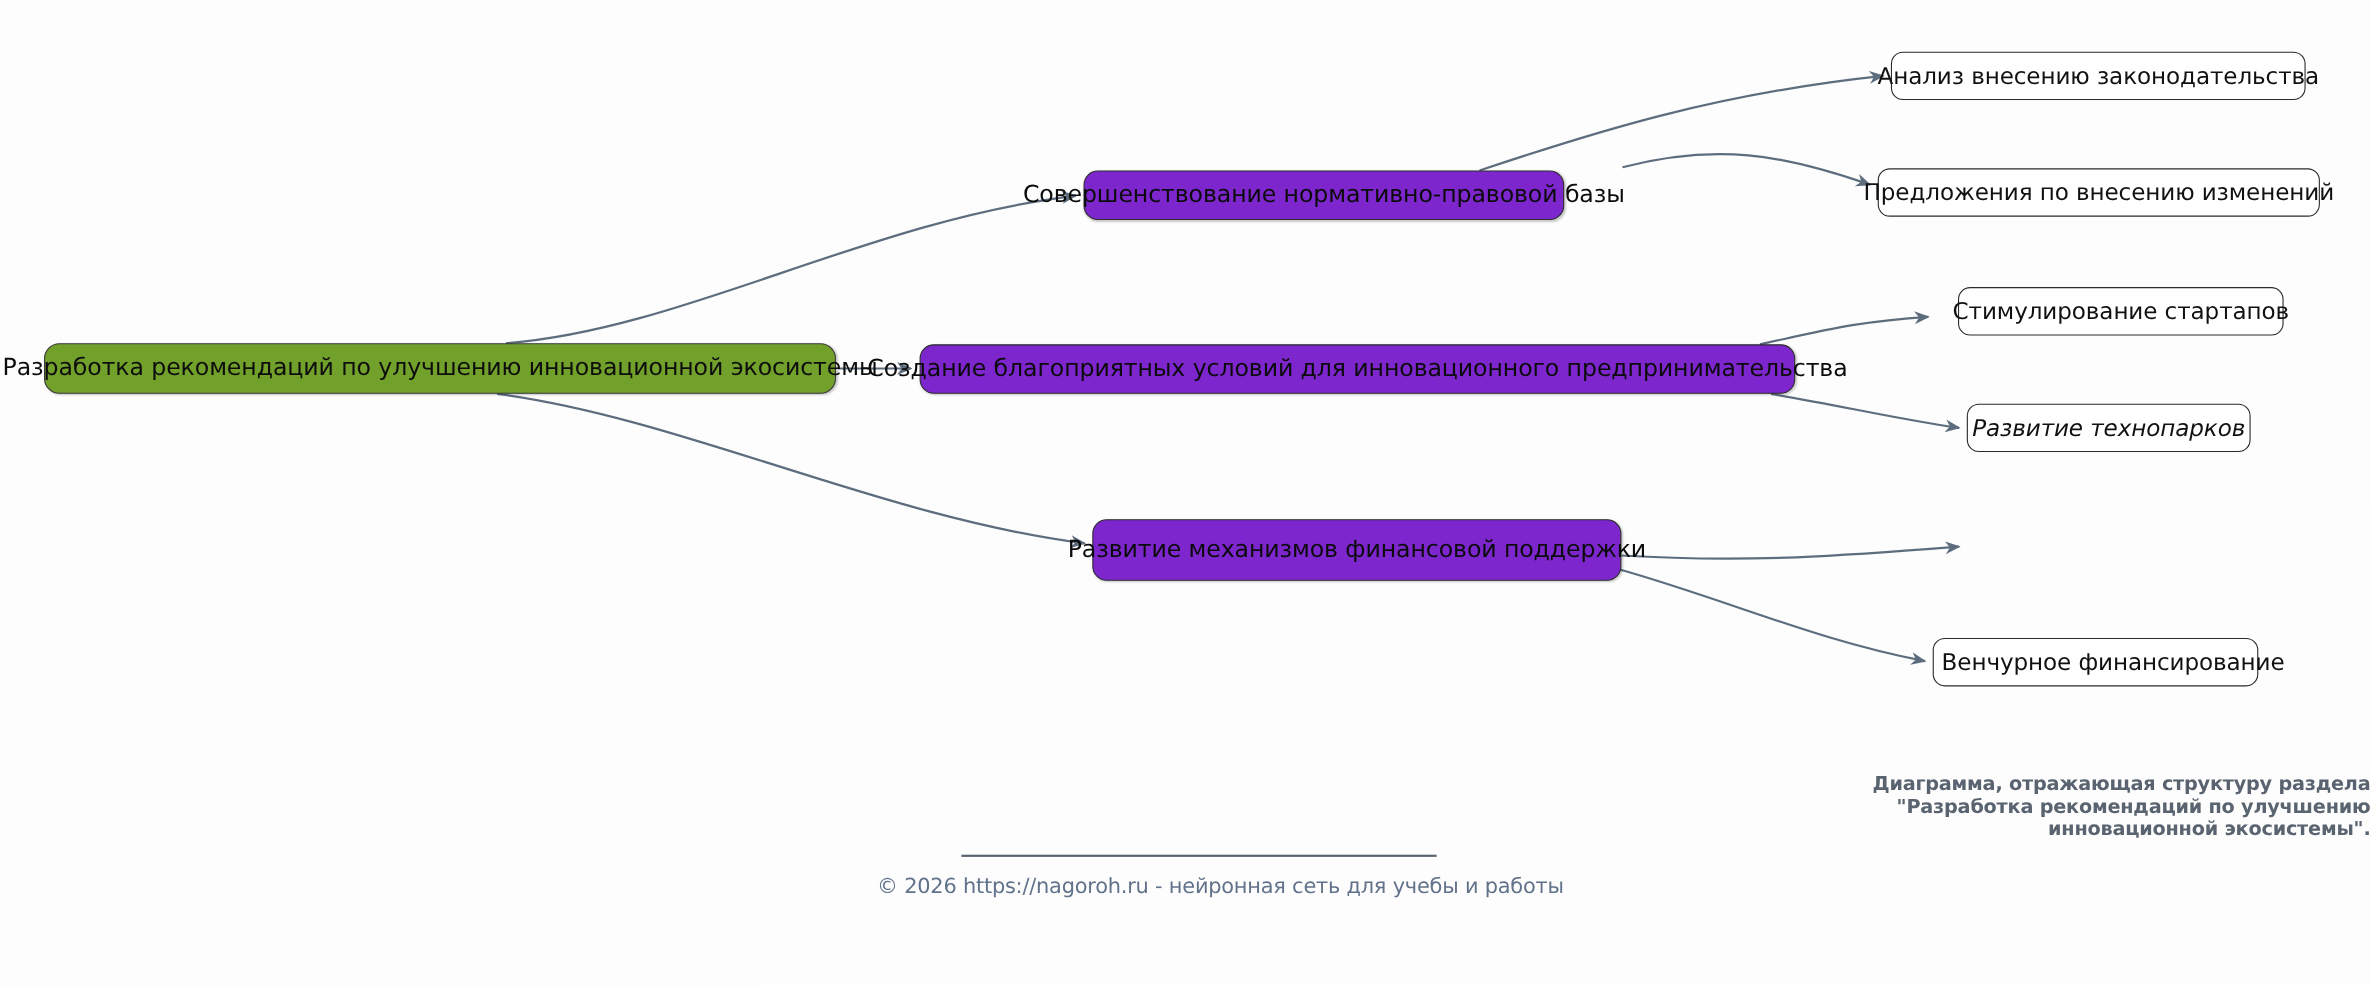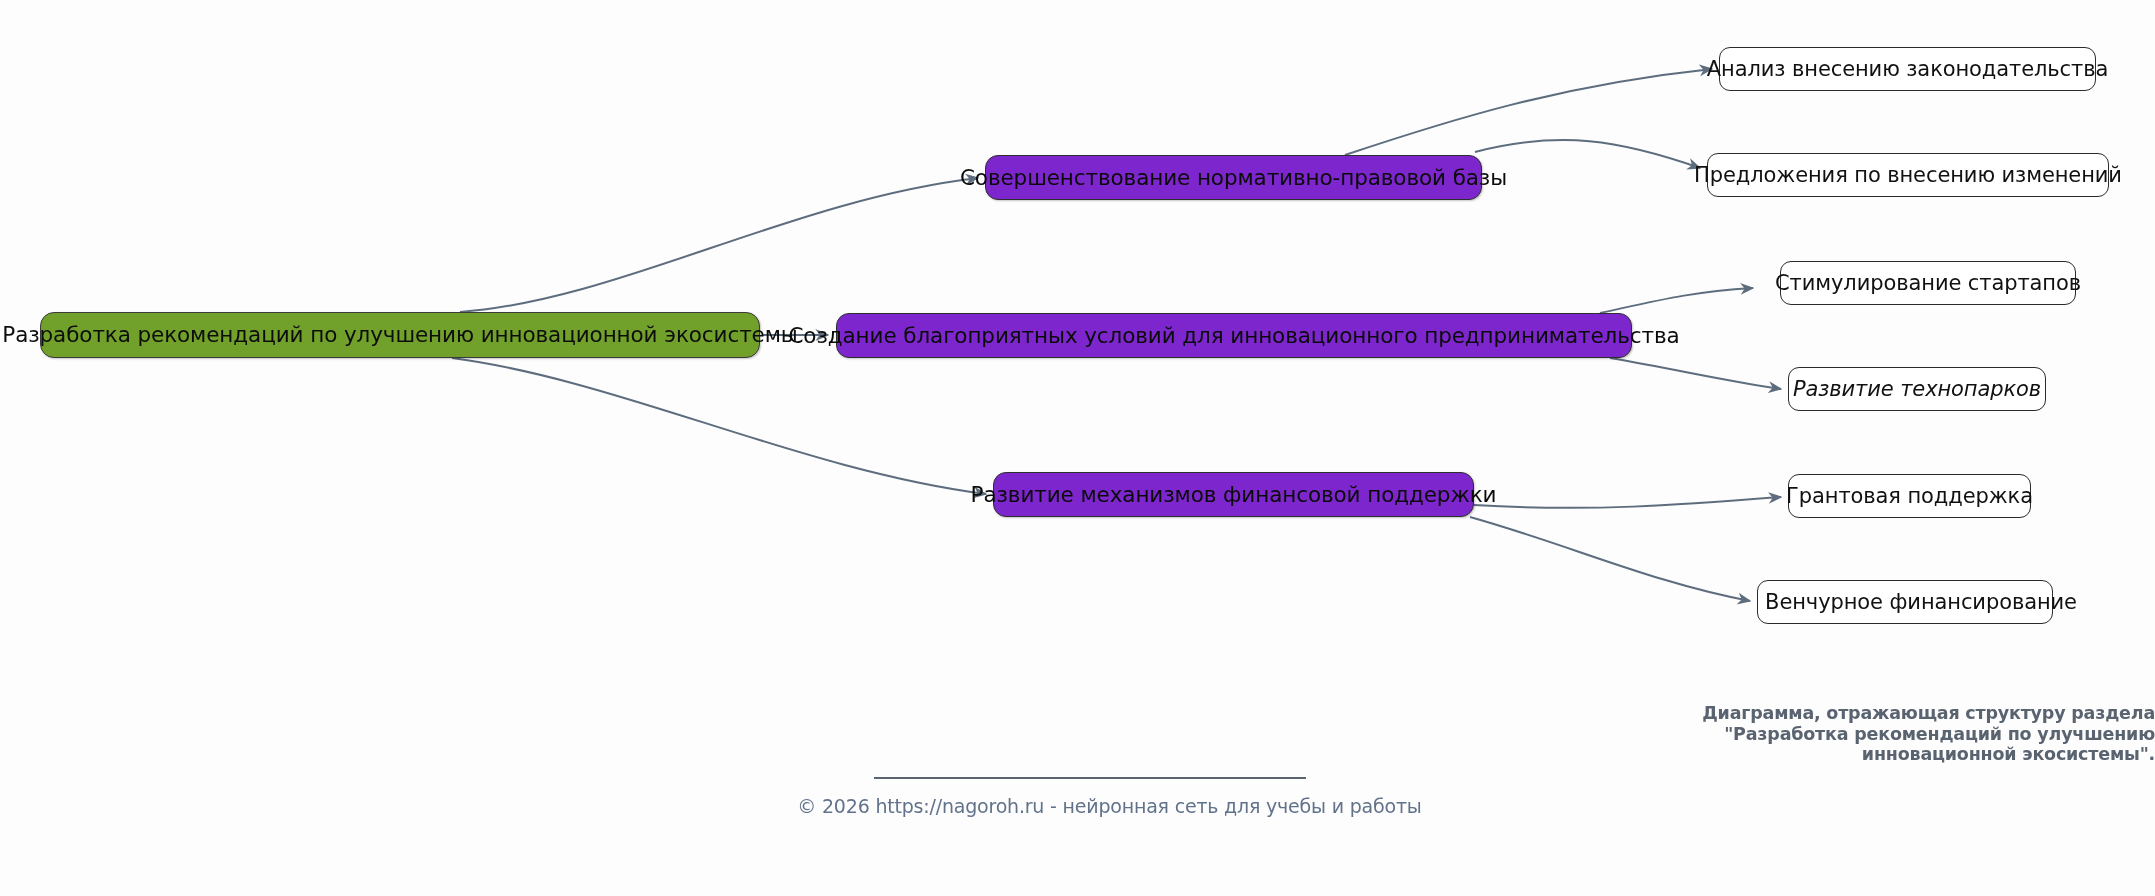--- a/index.html
+++ b/index.html
@@ -131,49 +131,46 @@
 
       <path d="M 1474 505 C 1590 512 1680 505 1781 497"></path>
       <path d="M 1470 517 C 1570 545 1650 582 1750 601"></path>
     </g>
   </svg>
 
   <div class="node root" style="left:40px; top:312px; width:720px; height:46px;">
     <span class="node-label">Разработка рекомендаций по улучшению инновационной экосистемы</span>
   </div>
 
-  <div class="node branch" style="left:985px; top:155px; width:497px; height:45px;">
+  <div class="node branch" style="left:985px; top:155px; width:437px; height:45px;">
     <span class="node-label">Совершенствование нормативно-правовой базы</span>
   </div>
 
   <div class="node branch" style="left:836px; top:313px; width:796px; height:45px;">
     <span class="node-label">Создание благоприятных условий для инновационного предпринимательства</span>
   </div>
 
-  <div class="node branch" style="left:993px; top:472px; width:481px; height:45px;">
+  <div class="node branch" style="left:993px; top:472px; width:481px; height:56px;">
     <span class="node-label">Развитие механизмов финансовой поддержки</span>
   </div>
 
   <div class="node leaf" style="left:1719px; top:47px; width:377px; height:44px;">
     <span class="node-label">Анализ внесению законодательства</span>
   </div>
   <div class="node leaf" style="left:1707px; top:153px; width:402px; height:44px;">
     <span class="node-label">Предложения по внесению изменений</span>
   </div>
 
   <div class="node leaf" style="left:1760px; top:261px; width:296px; height:44px;margin-left:20px;">
     <span class="node-label">Стимулирование стартапов</span>
   </div>
   <div class="node leaf" style="left:1788px; top:367px; width:258px; height:44px;font-style:italic;">
     <span class="node-label">Развитие технопарков</span>
   </div>
 
-  <div class="node leaf" style="left:1788px; top:474px; width:243px; height:44px;">
-    <span class="node-label">Грантовая поддержка</span>
-  </div>
   <div class="node leaf" style="left:1757px; top:580px; width:296px; height:44px;padding-left:32px;">
     <span class="node-label">Венчурное финансирование</span>
   </div>
 
   <div id="caption">
     <span class="cline">Диаграмма, отражающая структуру раздела</span>
     <span class="cline">"Разработка рекомендаций по улучшению</span>
     <span class="cline">инновационной экосистемы".</span>
   </div>
   <div id="caption-rule"></div>

